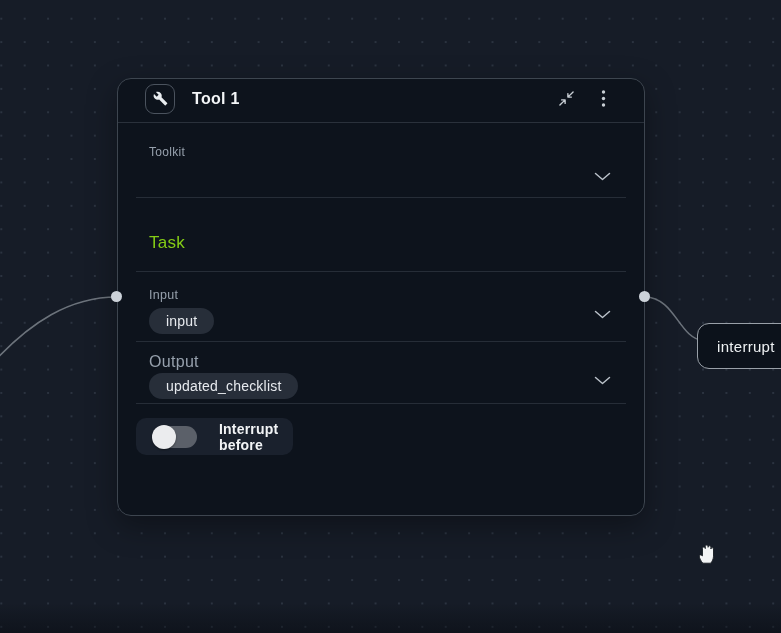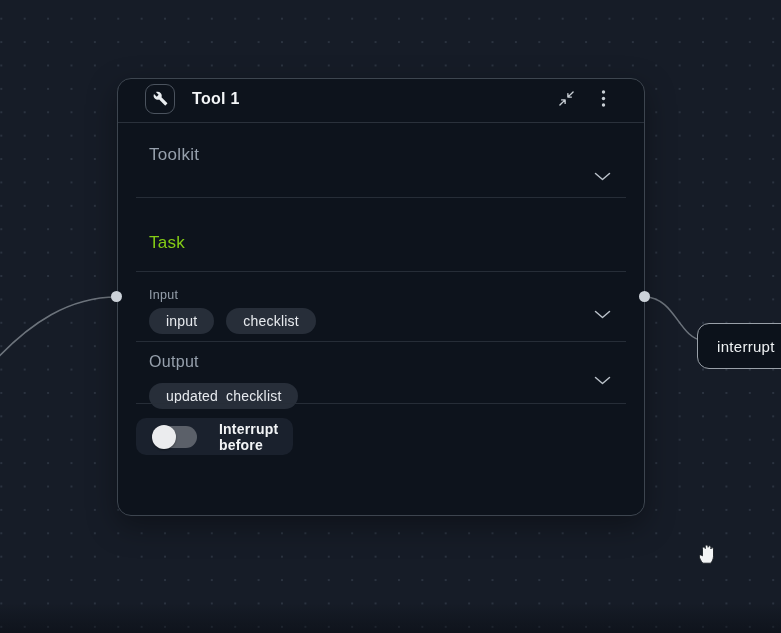--- a/index.html
+++ b/index.html
@@ -35,31 +35,31 @@
     width:30px;height:30px;border:1px solid #4b535e;border-radius:9px;
     display:flex;align-items:center;justify-content:center;box-sizing:border-box;
     flex:0 0 auto;
   }
   .card-title{
     margin-left:17px;font-size:16px;font-weight:700;color:#f3f5f7;letter-spacing:.3px;
   }
   .header-actions{margin-left:auto;display:flex;align-items:center;gap:26px;padding-right:18px;}
   .hit{cursor:pointer;display:flex;align-items:center;justify-content:center;}
   
-  .field-label{position:absolute;left:31px;font-size:17px;color:#96a0ac;letter-spacing:.3px;}
+  .field-label{position:absolute;left:31px;font-size:12px;color:#96a0ac;letter-spacing:.3px;}
   .lbl-toolkit{top:66px;}
   .lbl-task{top:154px;font-size:17px;color:#84cc16;}
   .lbl-input{top:209px;font-size:12.5px;}
   .lbl-output{top:274px;font-size:16px;}
   .divider{position:absolute;left:18px;right:18px;height:1px;background:#262d37;}
   .div-1{top:118px;} .div-2{top:192px;} .div-3{top:262px;} .div-4{top:324px;}
   .chev{position:absolute;right:33px;}
   .chev-toolkit{top:93px;} .chev-input{top:231px;} .chev-output{top:297px;}
   .tag-row{position:absolute;left:31px;display:flex;gap:12px;}
-  .tags-input{top:229px;} .tags-output{top:304px;text-align:right;}
+  .tags-input{top:229px;} .tags-output{top:294px;text-align:right;}
   .pill{
     height:26px;border-radius:13px;background:#272e39;color:#e7eaee;
     font-size:14px;letter-spacing:.2px;display:flex;align-items:center;
     padding:0 17px;white-space:nowrap;
   }
   
   .toggle-grid{
     position:absolute;left:18px;right:18px;top:339px;
     display:grid;grid-template-columns:1fr 1fr 1fr;column-gap:9px;row-gap:7px;
   }
@@ -138,21 +138,20 @@
       </svg>
   </div>
   <div class="divider div-1"></div>
 
   <div class="field-label lbl-task">Task</div>
   <div class="divider div-2"></div>
 
   <div class="field-label lbl-input">Input</div>
   <div class="tag-row tags-input">
     <div class="pill">input</div>
-    <div class="pill">checklist</div>
   </div>
   <div class="chev chev-input hit">
     <svg width="17" height="9" viewBox="0 0 17 9" fill="none" stroke="#b9c0c8" stroke-width="1.5" stroke-linecap="round" stroke-linejoin="round">
         <polyline points="1.5,1.5 8.5,7.5 15.5,1.5"></polyline>
       </svg>
   </div>
   <div class="divider div-3"></div>
 
   <div class="field-label lbl-output">Output</div>
   <div class="tag-row tags-output">

